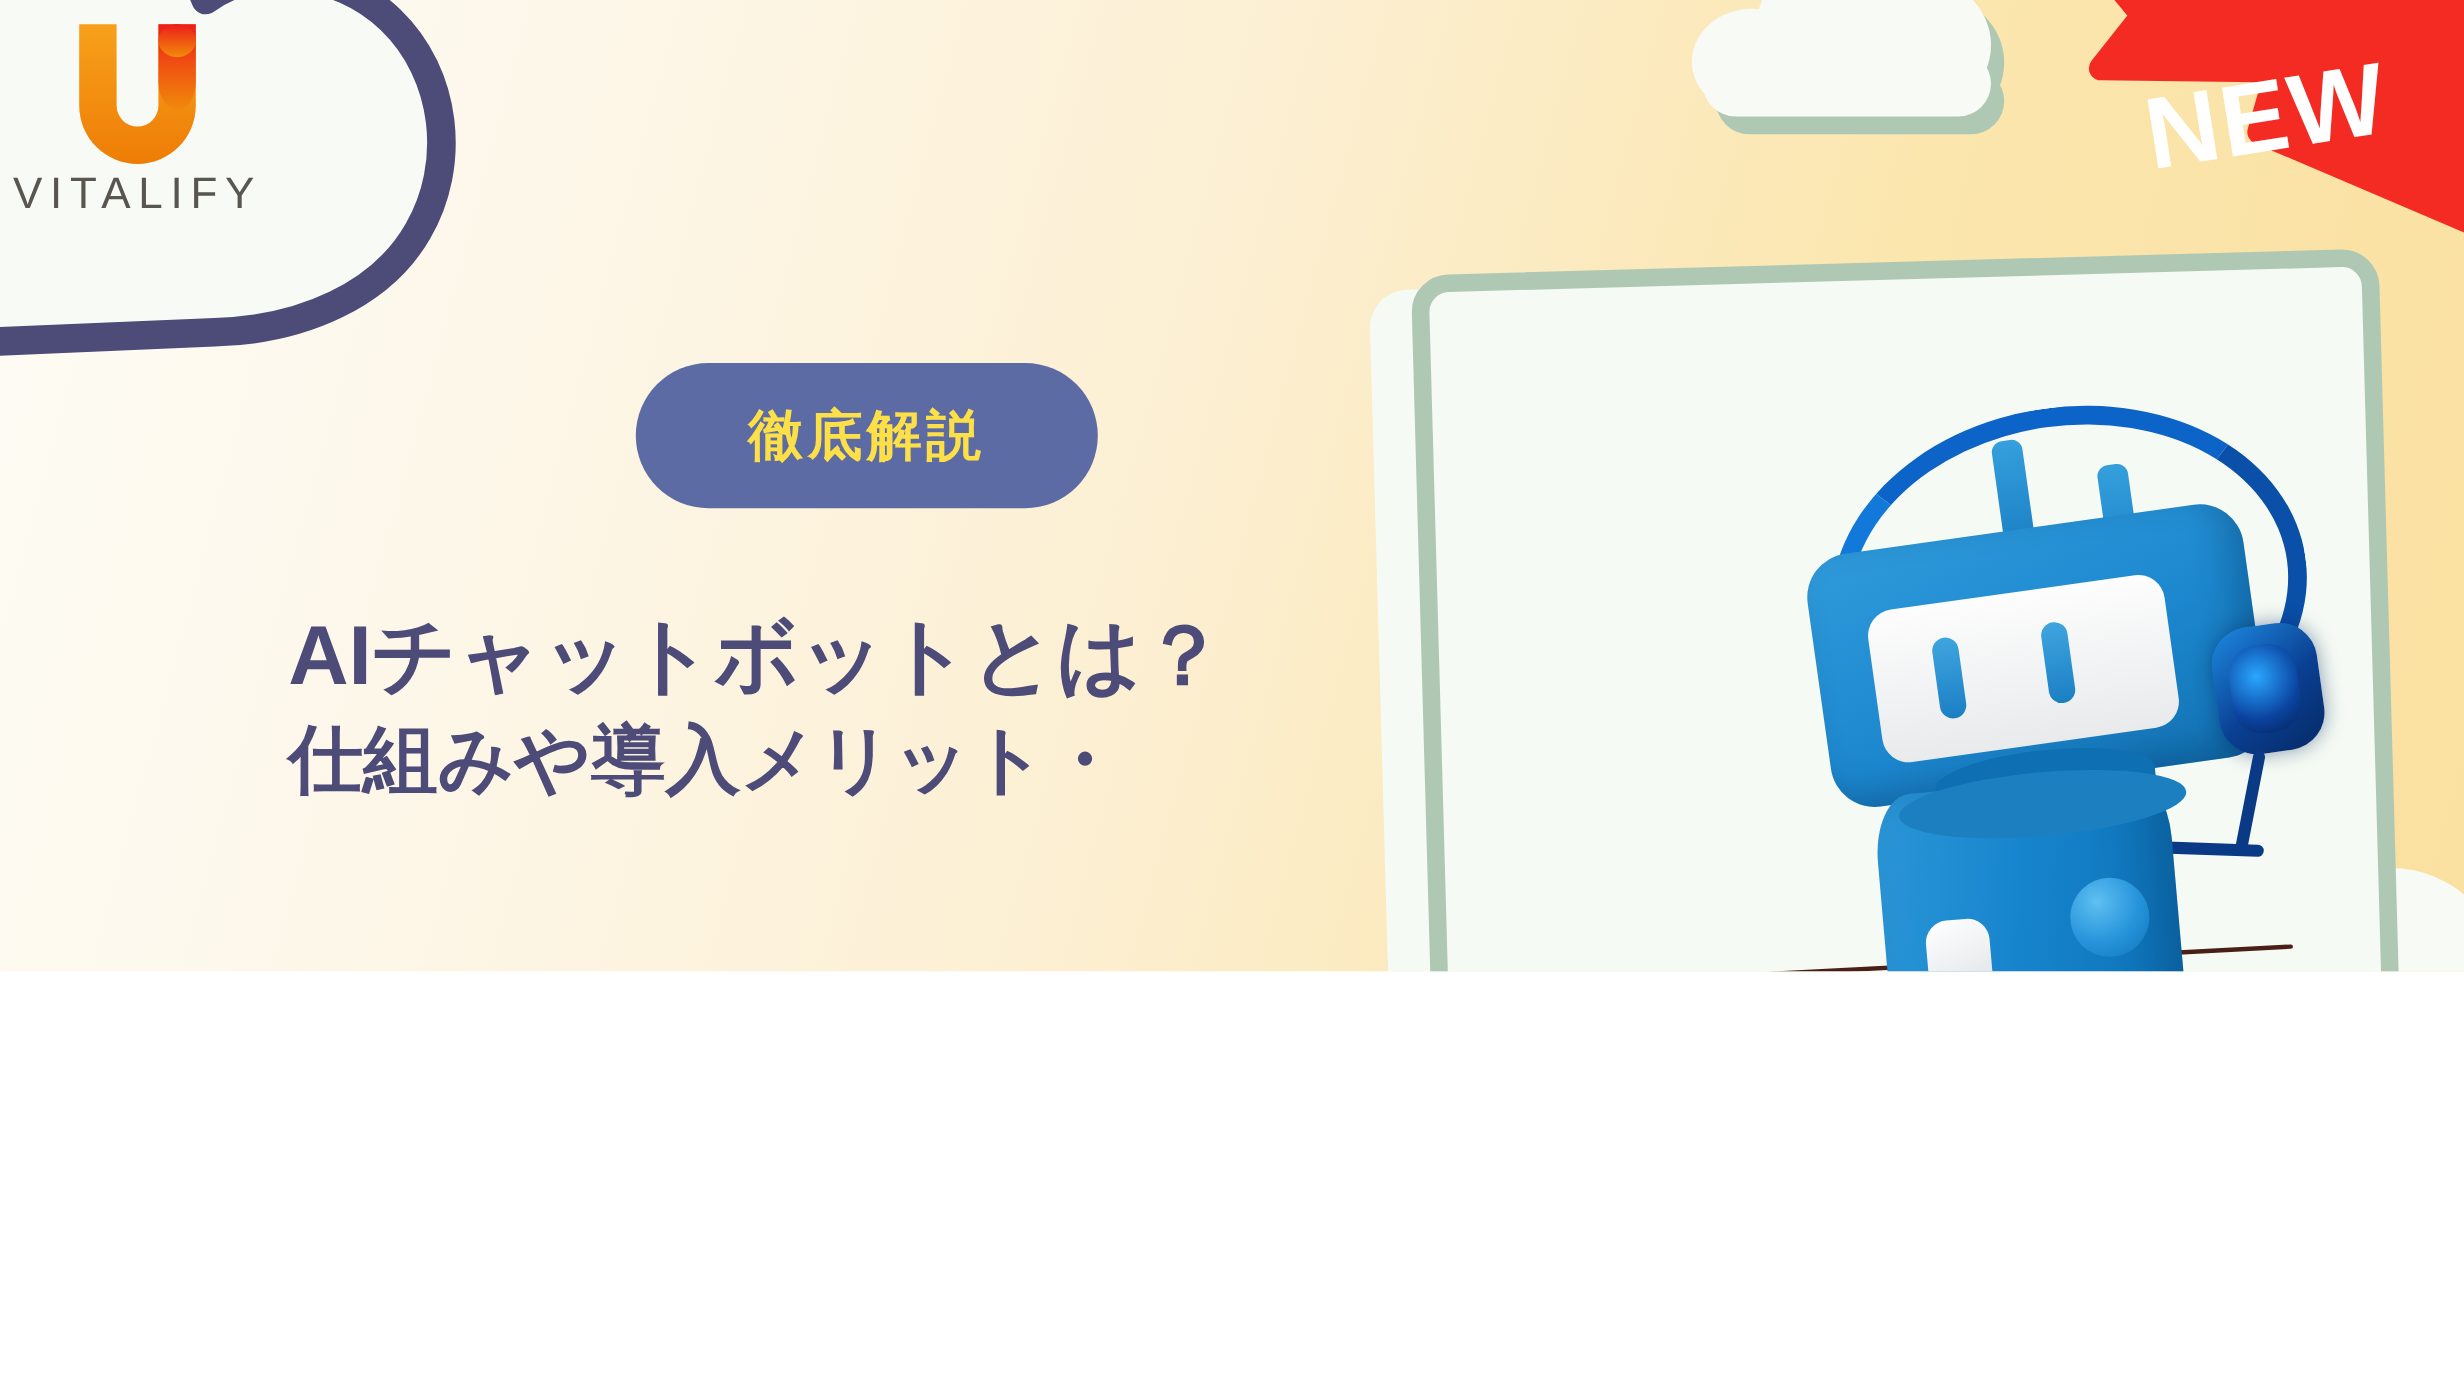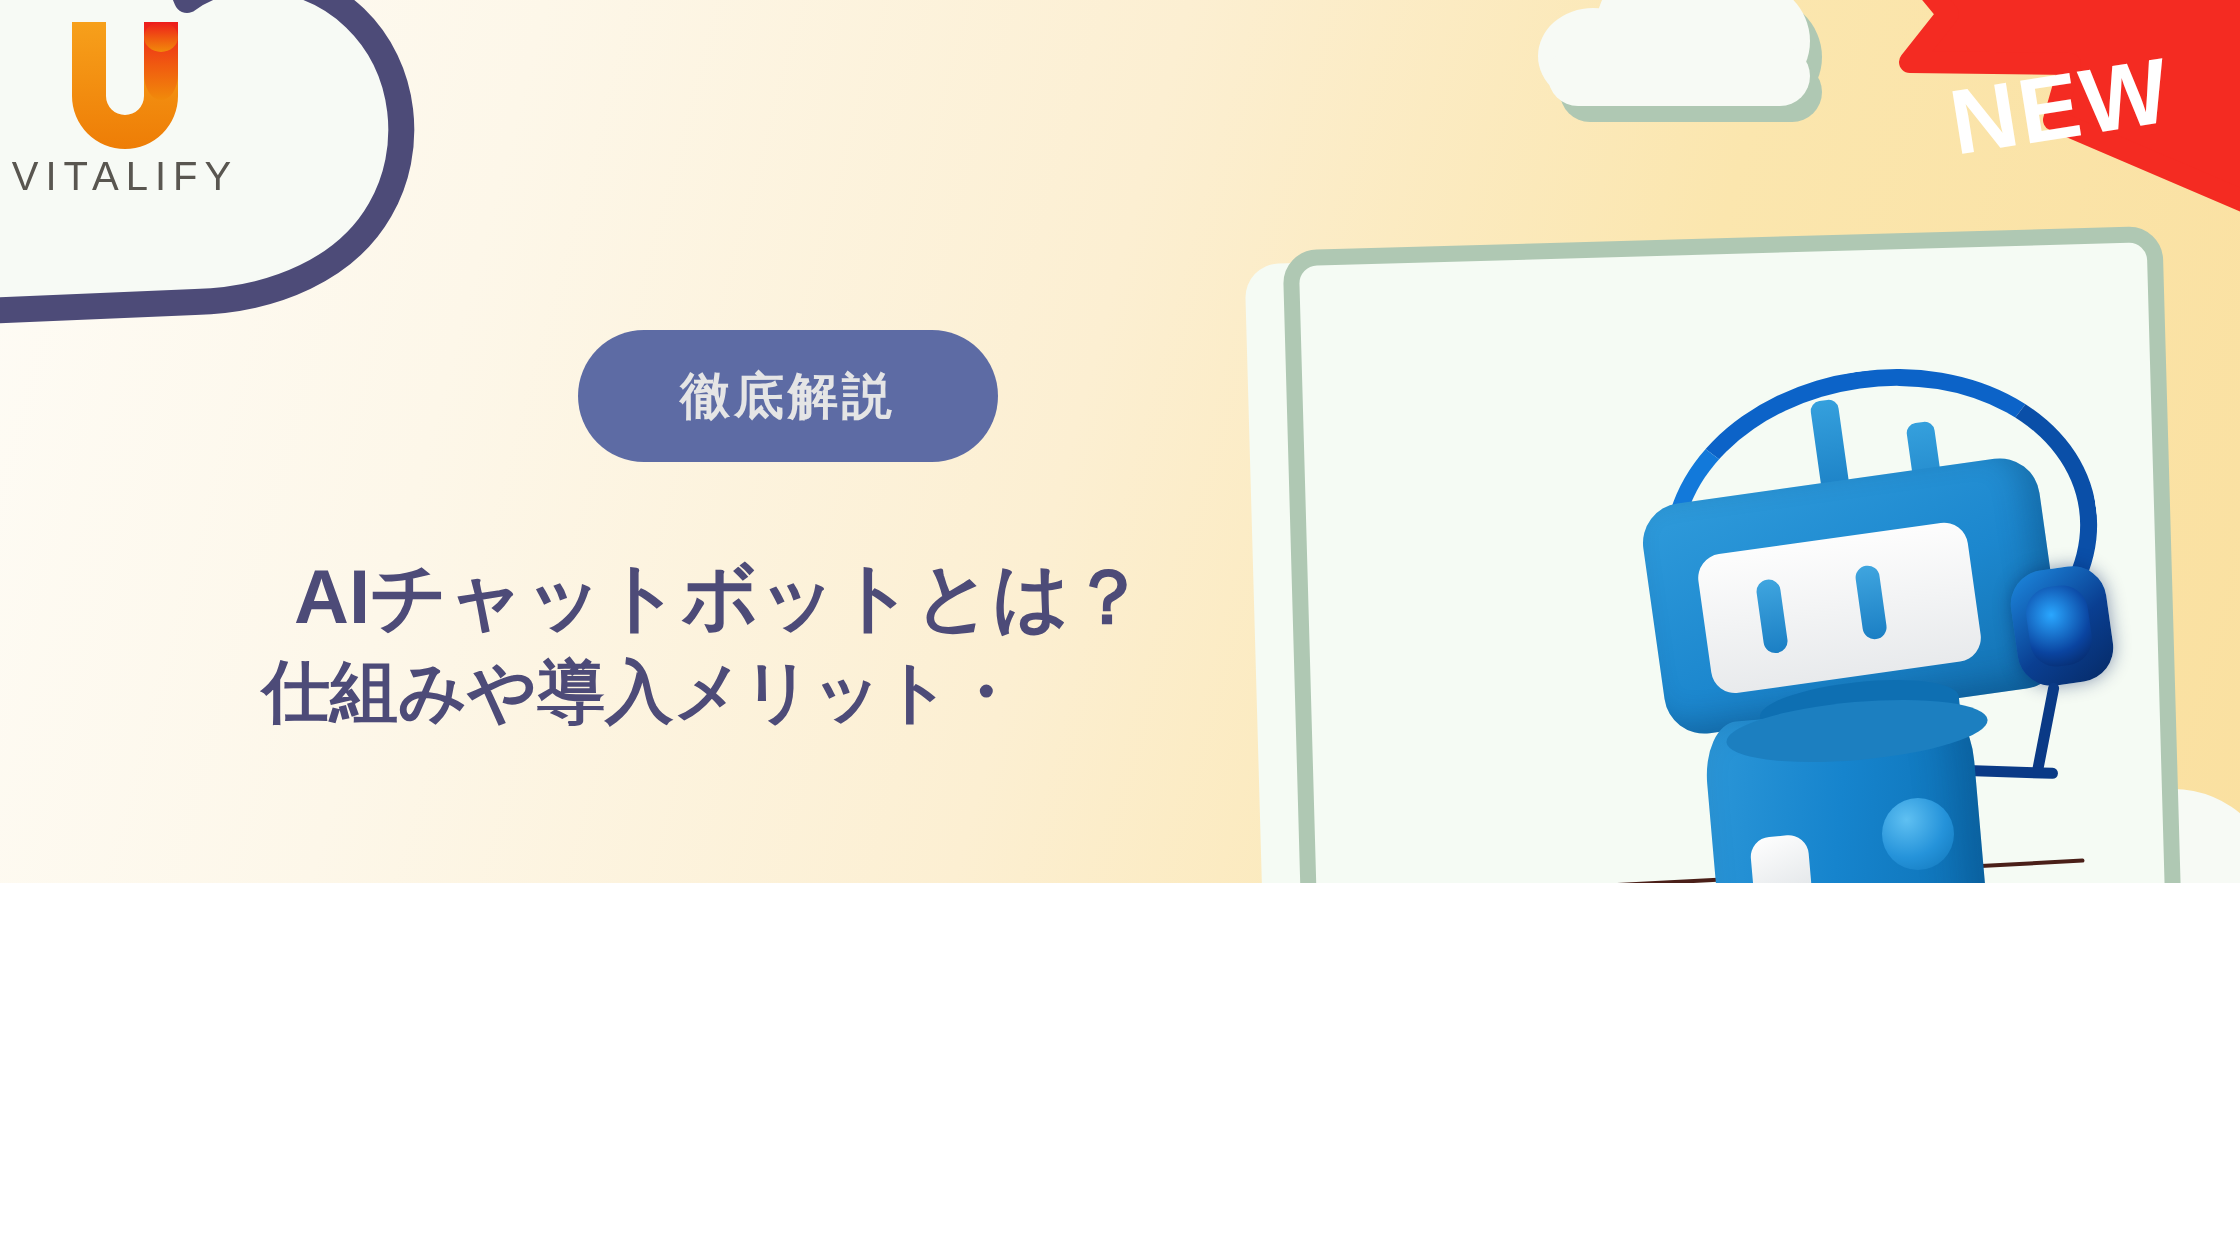--- a/index.html
+++ b/index.html
@@ -41,33 +41,33 @@
     font-family:"Liberation Sans",sans-serif;line-height:1;
   }
 
   
   .badge-pill{
     position:absolute;left:578px;top:330px;width:420px;height:132px;
     background:#5D6BA4;border-radius:70px;
     display:flex;align-items:center;justify-content:center;
   }
   .badge-pill span{
-    color:#e5e5e5;font-size:50px;font-weight:700;letter-spacing:4px;
+    color:#fde047;font-size:50px;font-weight:700;letter-spacing:4px;
     font-family:"Liberation Sans","DejaVu Sans",sans-serif;
   }
 
   
   .headline{
     position:absolute;left:262px;top:548px;width:1010px;
     color:#4D4B78;font-weight:700;line-height:1.30;
     font-family:"Liberation Sans","DejaVu Sans",sans-serif;
   }
   .headline .ln{display:block;white-space:nowrap;}
   .headline .ln1{font-size:76px;letter-spacing:1px;}
-  .headline .ln2{font-size:76px;letter-spacing:0px;margin-left:32px;}
+  .headline .ln2{font-size:76px;letter-spacing:0px;}
   .headline .ln3{font-size:68px;letter-spacing:0px;}
   .headline .ln4{font-size:76px;letter-spacing:0px;}
 
   
   .board-wrap{position:absolute;left:1255px;top:238px;width:940px;height:830px;}
   .board-back{
     position:absolute;left:0;top:14px;width:880px;height:760px;
     background:#F5FBF4;border-radius:34px;
     transform:rotate(-1.6deg);
   }

